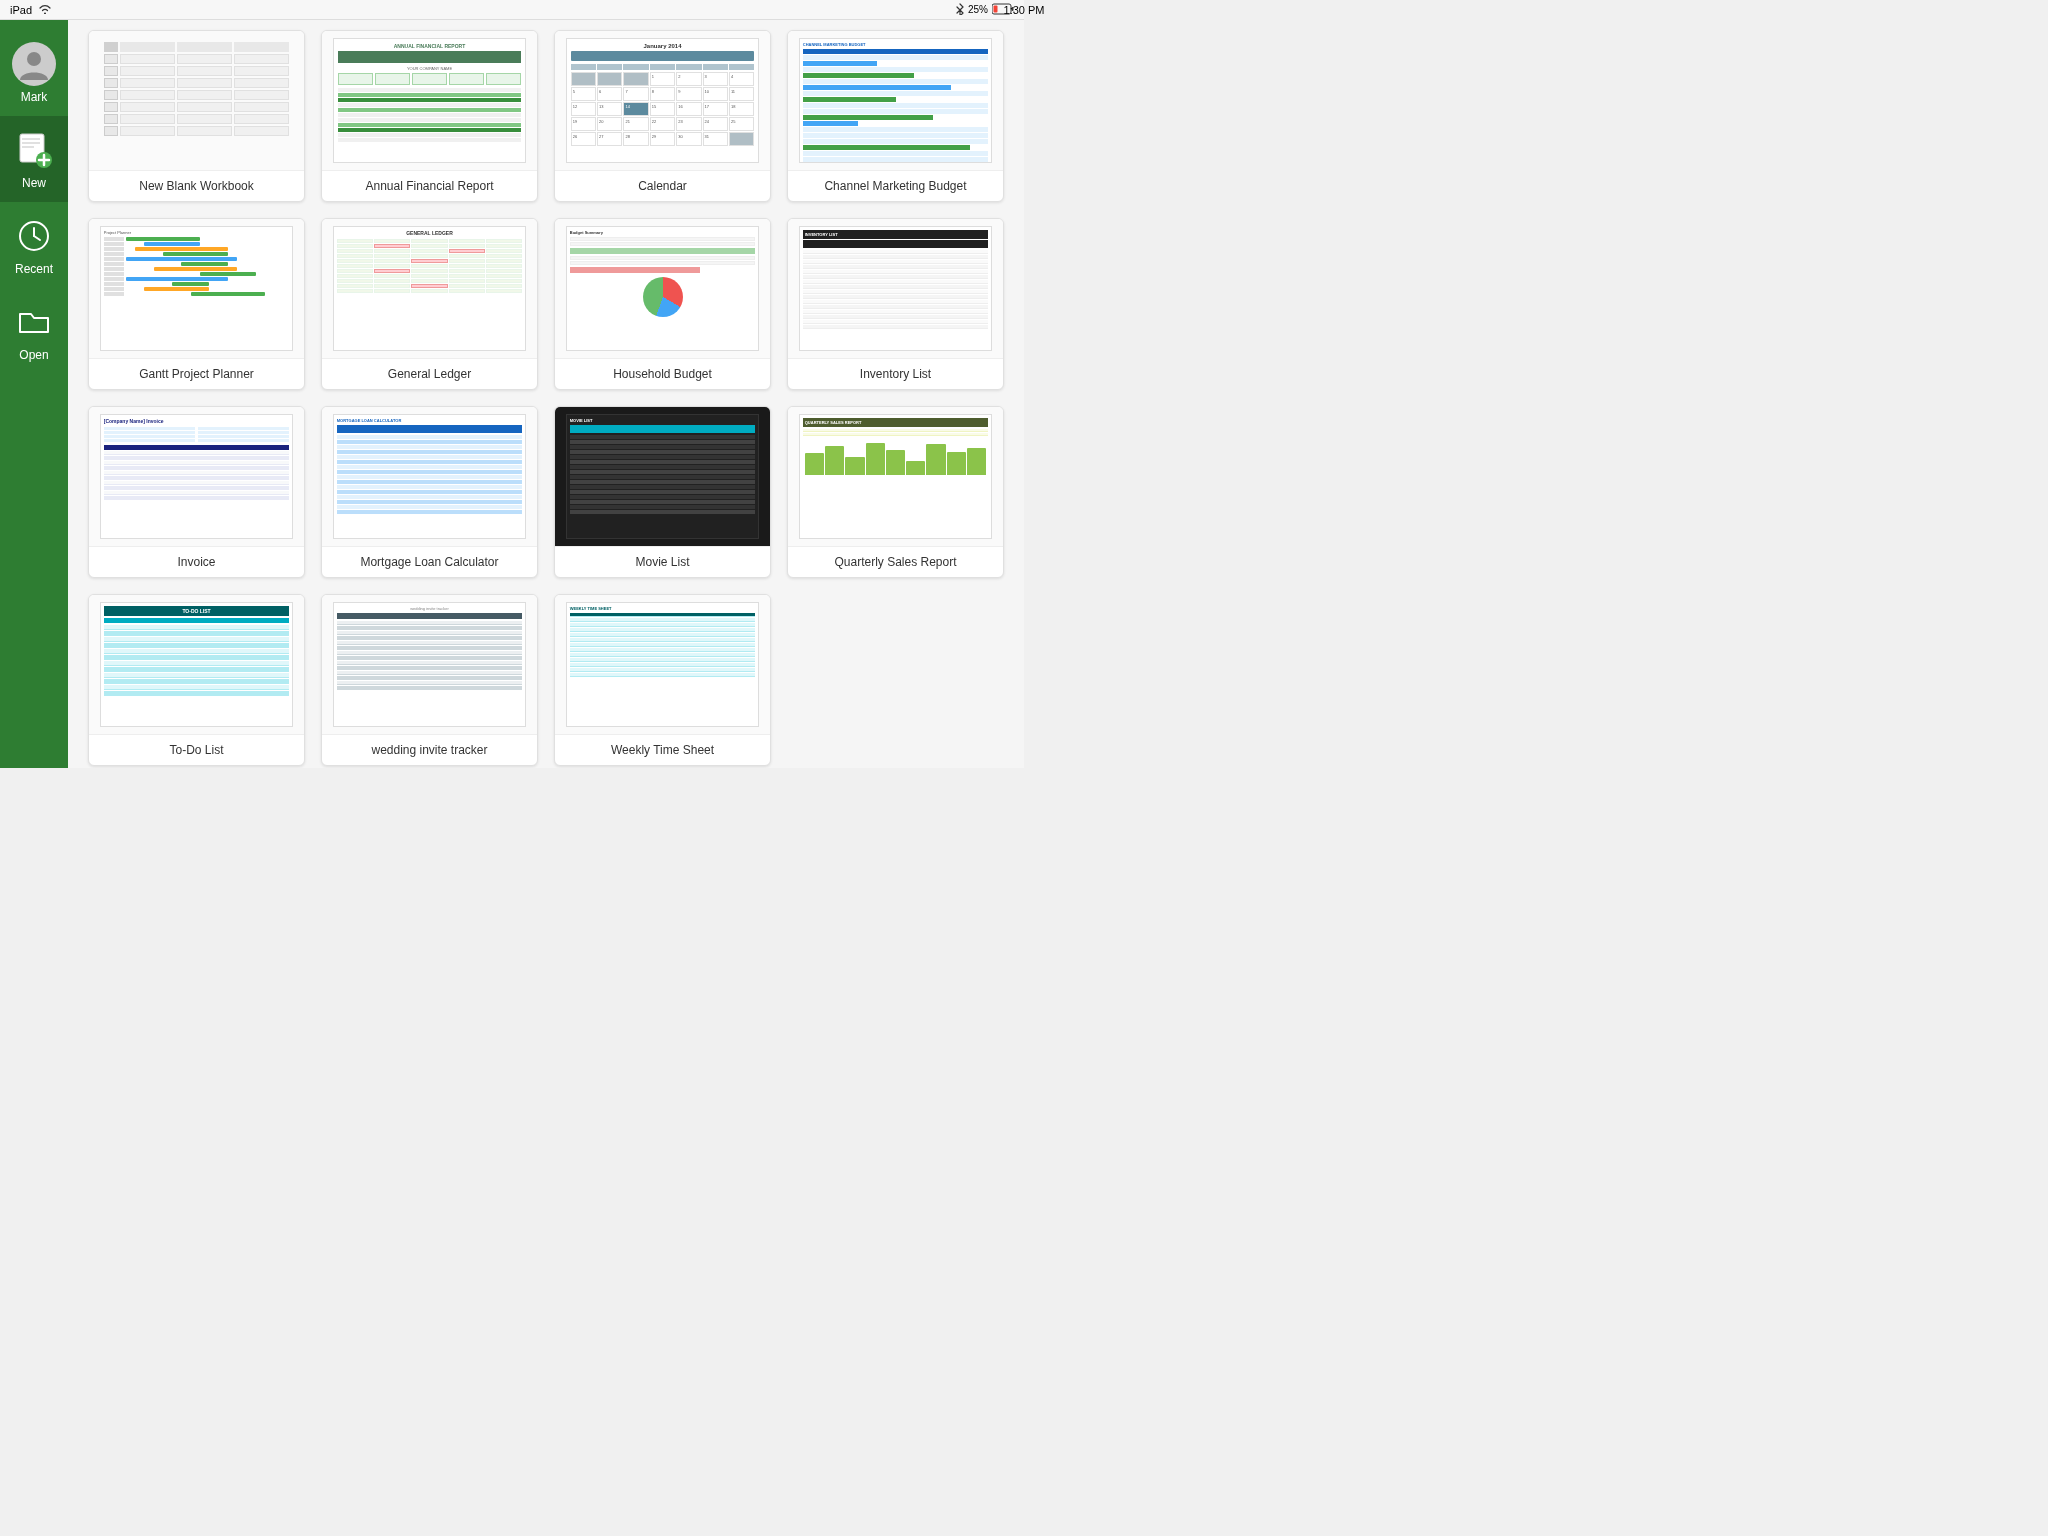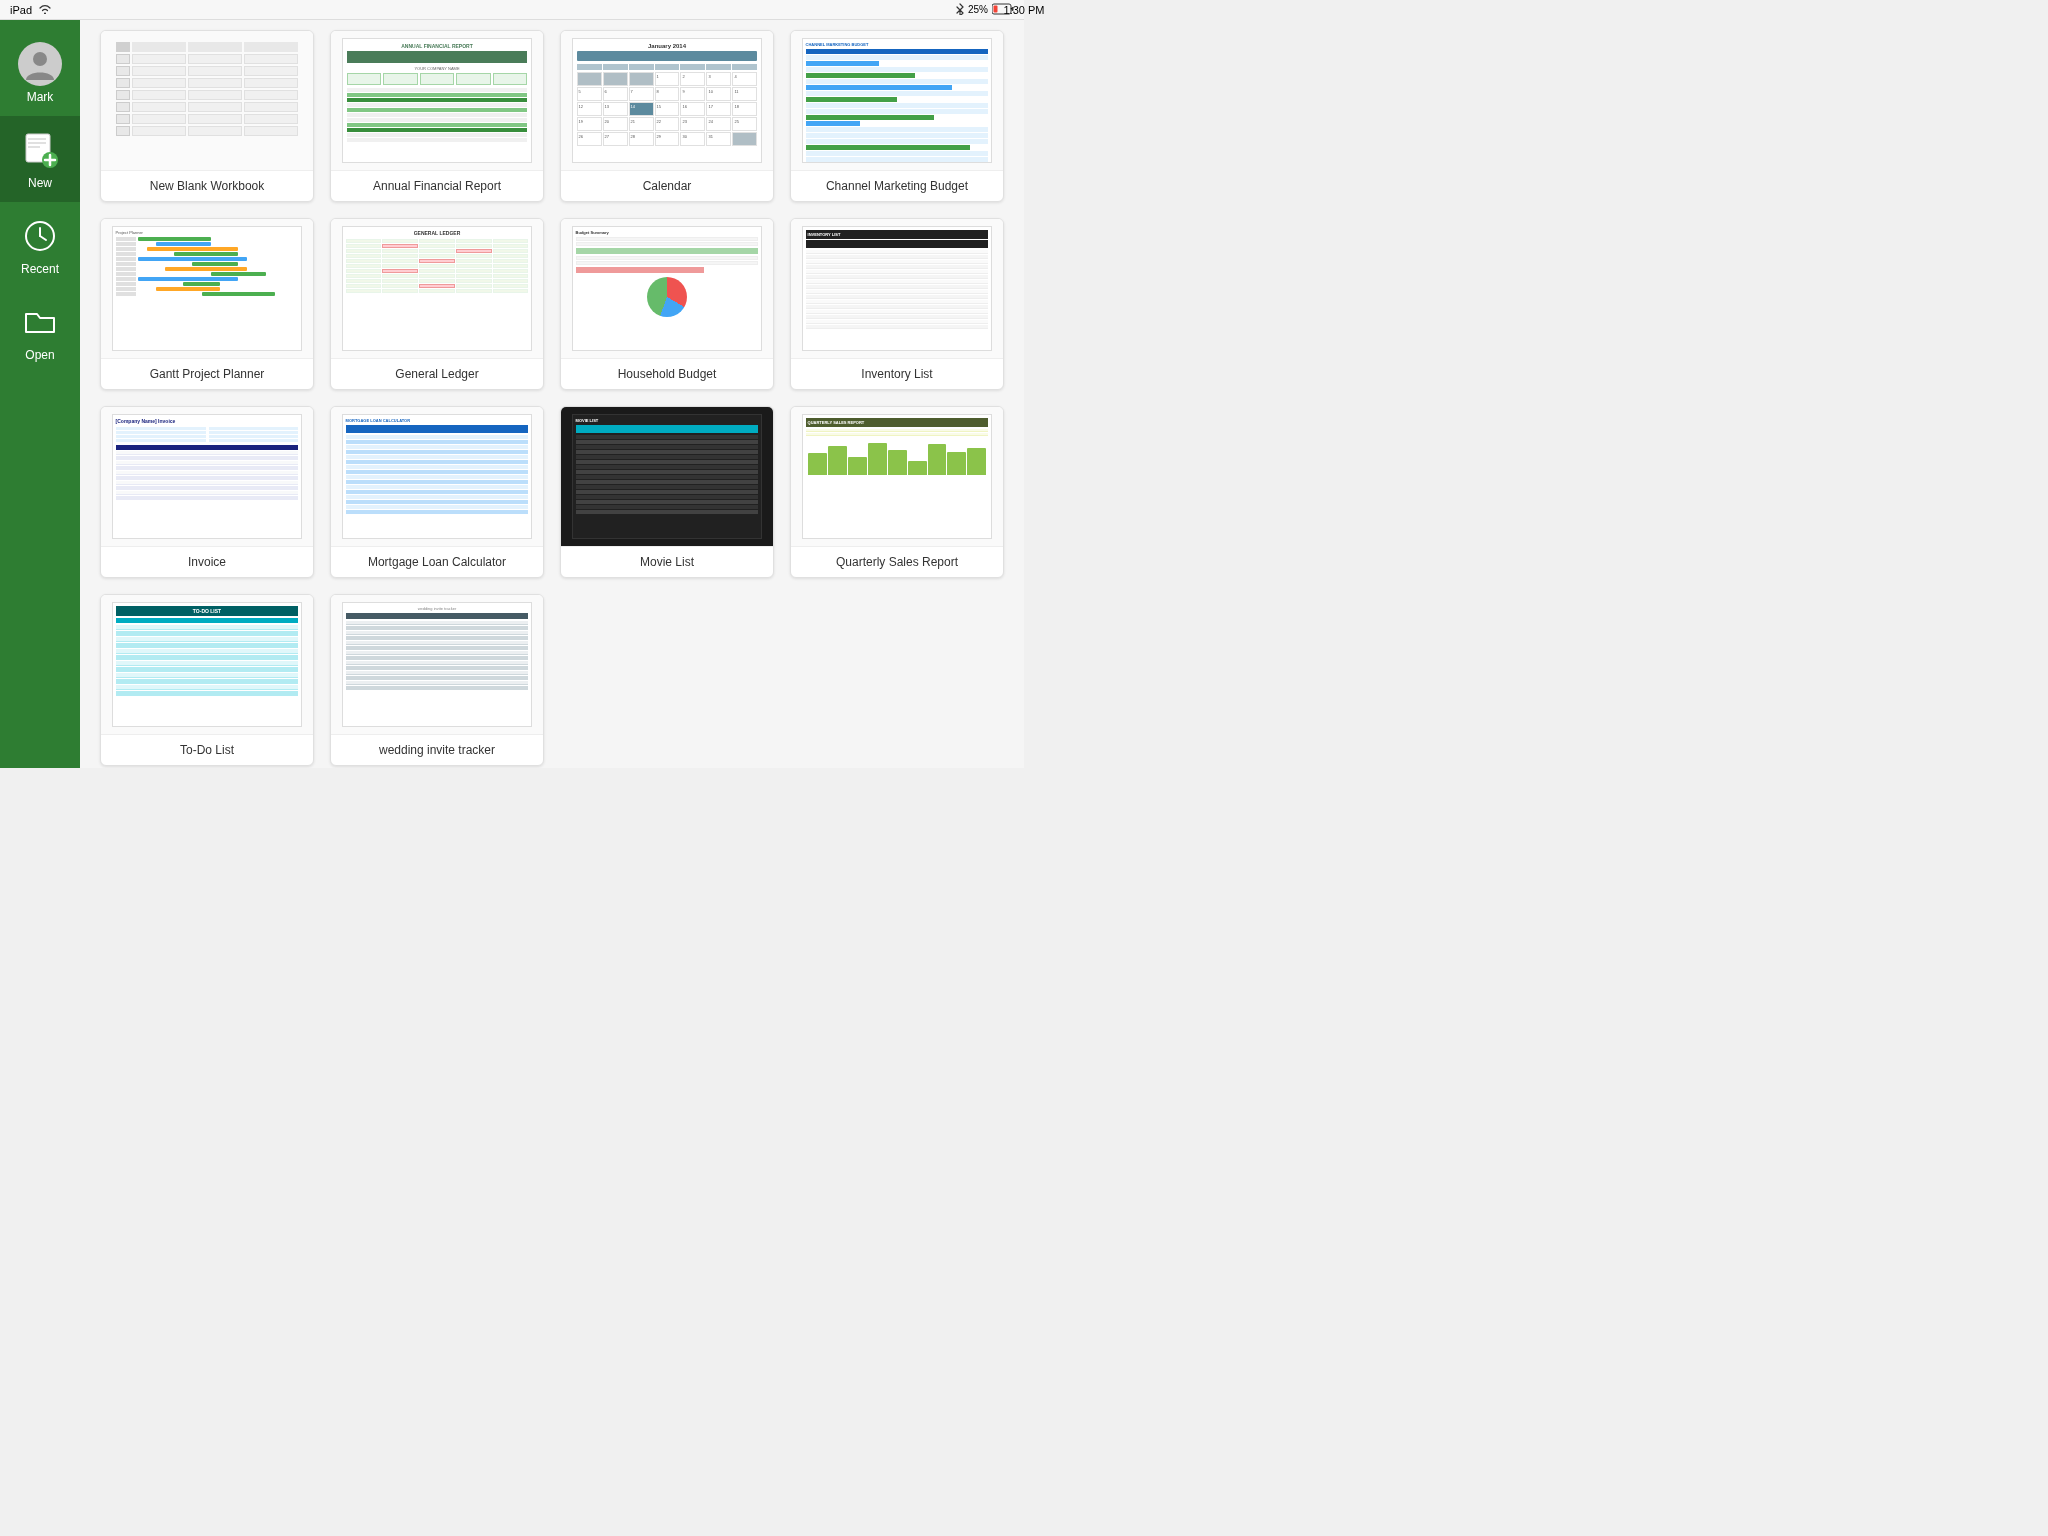--- a/index.html
+++ b/index.html
@@ -32,21 +32,21 @@
 
     
     .app-container {
       display: flex;
       flex: 1;
       overflow: hidden;
     }
 
     
     .sidebar {
-      width: 80px;
+      width: 68px;
       background: #2e7d32;
       display: flex;
       flex-direction: column;
       align-items: center;
       padding-top: 10px;
       flex-shrink: 0;
     }
     .sidebar-item {
       display: flex;
       flex-direction: column;
@@ -927,16 +927,37 @@
             <div class="wed-row alt"></div>
             <div class="wed-row"></div>
             <div class="wed-row alt"></div>
             <div class="wed-row"></div>
             <div class="wed-row alt"></div>
           </div>
         </div>
         <div class="template-label">wedding invite tracker</div>
       </div>
 
+      <div class="template-item">
+        <div class="template-thumb">
+          <div class="thumb-wts">
+            <div class="wts-title">WEEKLY TIME SHEET</div>
+            <div class="wts-row header"></div>
+            <div class="wts-row"></div>
+            <div class="wts-row"></div>
+            <div class="wts-row"></div>
+            <div class="wts-row"></div>
+            <div class="wts-row"></div>
+            <div class="wts-row"></div>
+            <div class="wts-row"></div>
+            <div class="wts-row"></div>
+            <div class="wts-row"></div>
+            <div class="wts-row"></div>
+            <div class="wts-row"></div>
+            <div class="wts-row"></div>
+          </div>
+        </div>
+        <div class="template-label">Weekly Time Sheet</div>
+      </div>
 
     </div>
   </div>
 </div>
 
 </body></html>

